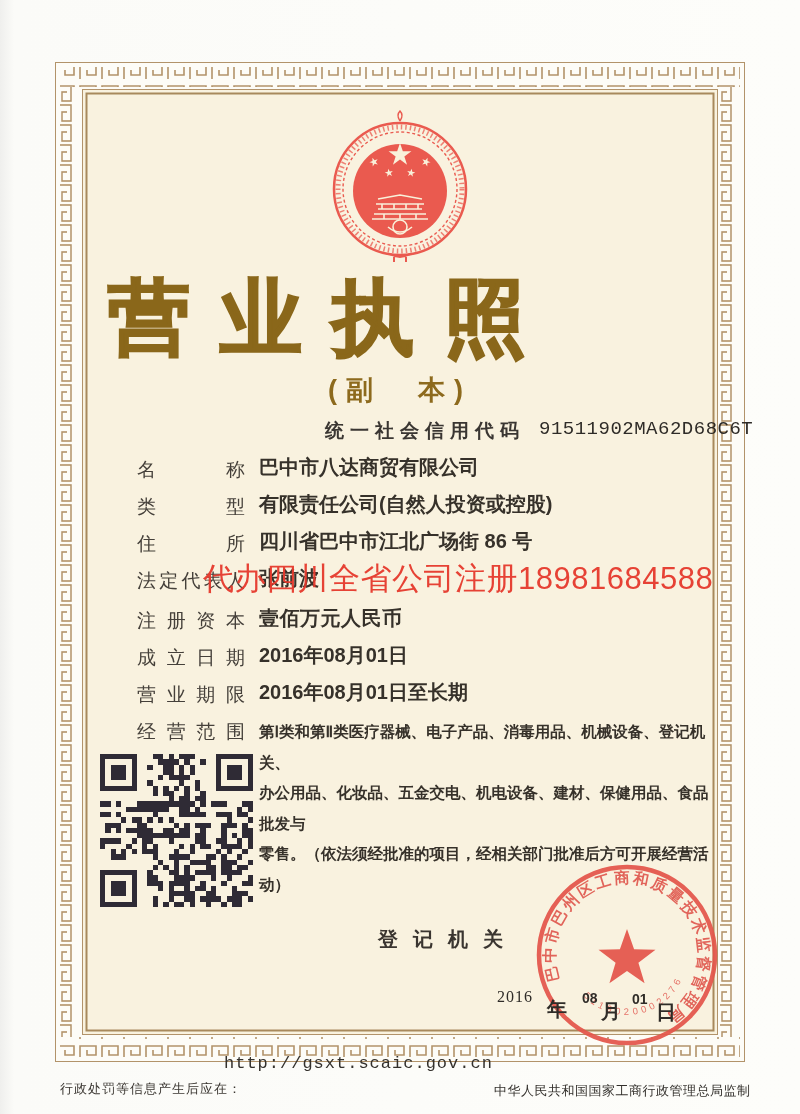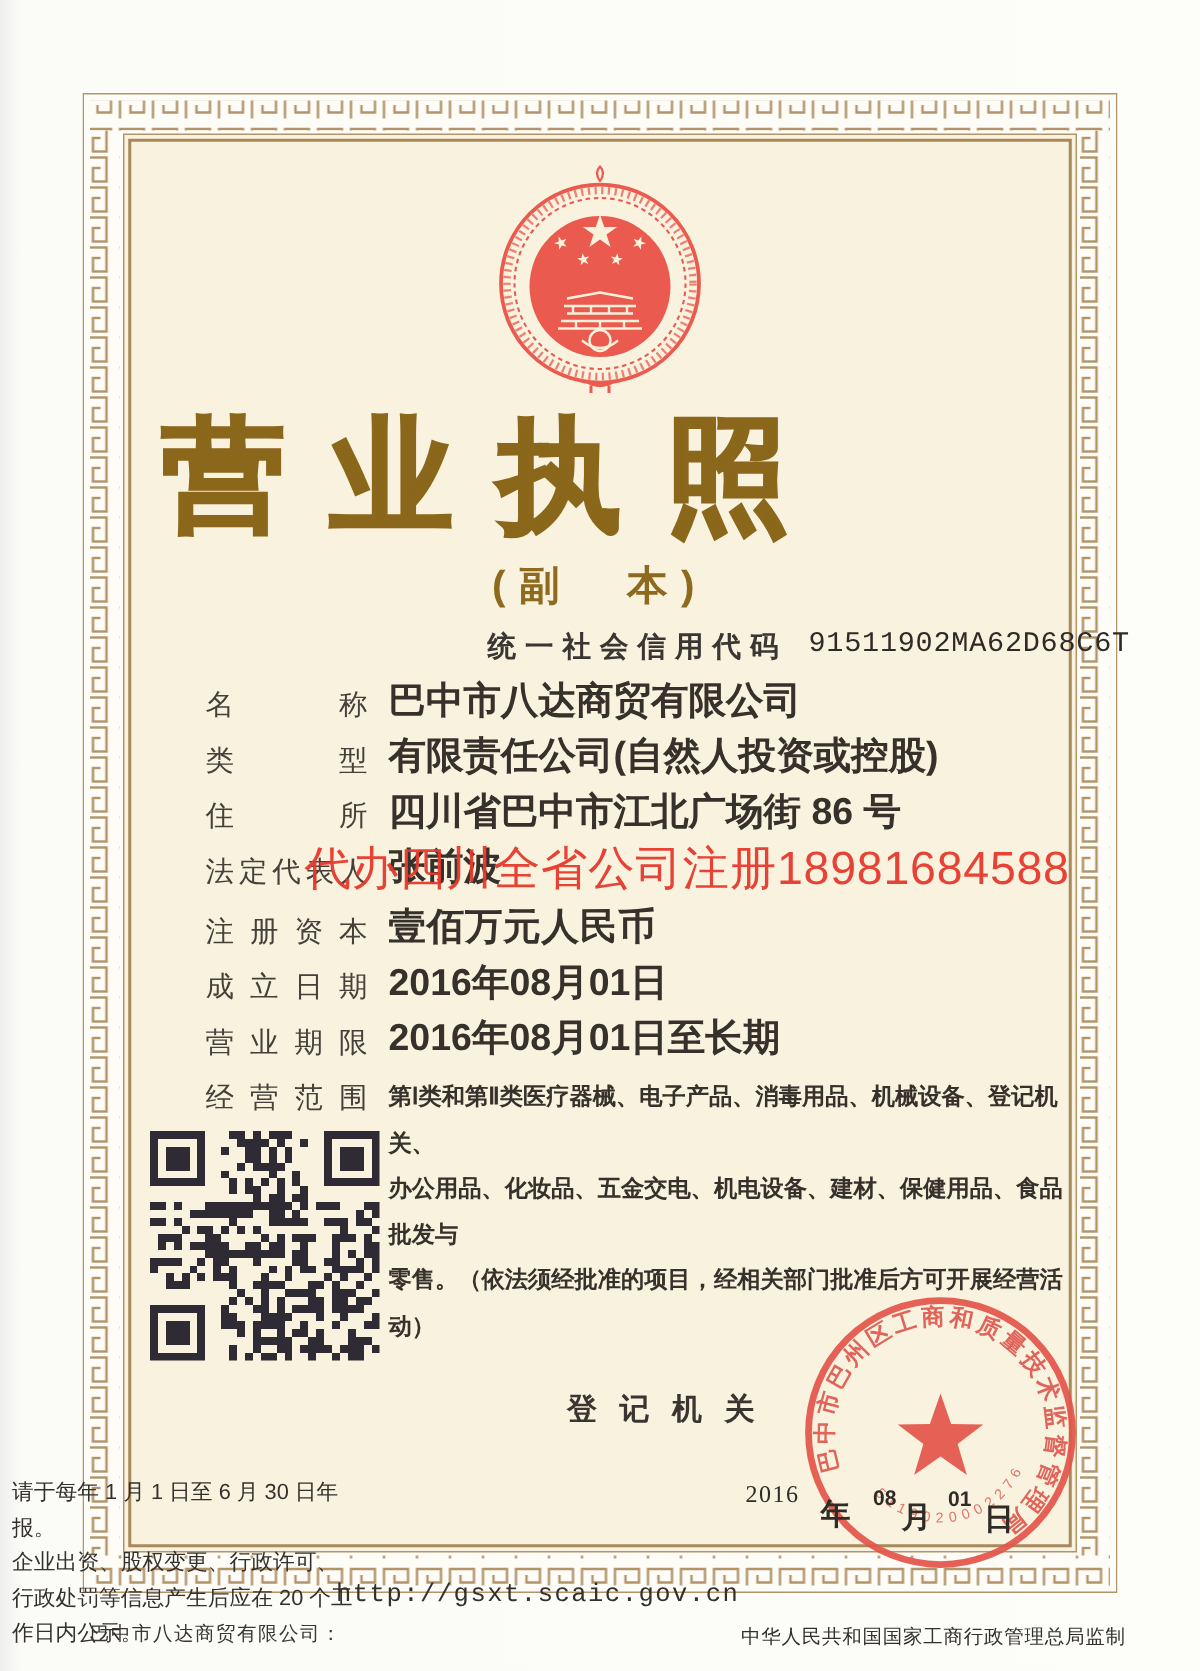--- a/index.html
+++ b/index.html
@@ -27,21 +27,21 @@
   .credit-line{left:325px;top:418px;display:flex;align-items:flex-start;gap:14px;white-space:nowrap;}
   .credit-label{font-size:19px;font-weight:bold;color:#3a3632;letter-spacing:6px;}
   .credit-code{font-family:"Liberation Mono",monospace;font-size:19px;color:#2e2b27;letter-spacing:0.5px;}
   
   .fields{left:137px;top:455px;width:575px;}
   .field-row{display:flex;margin-bottom:9px;}
   .field-label{
     width:108px;flex-shrink:0;margin-right:14px;display:flex;justify-content:space-between;
     font-size:19px;color:#45403a;align-self:flex-start;padding-top:2px;
   }
-  .field-value{font-size:25px;font-weight:600;color:#36312a;line-height:24px;}
+  .field-value{font-size:20px;font-weight:600;color:#36312a;line-height:24px;}
   .field-row:nth-child(4){margin-bottom:12px;}
   .field-row:nth-child(5) .field-value{letter-spacing:0.5px;}
   .field-row:last-child .field-value{font-size:15.5px;line-height:30.5px;font-weight:600;}
   
   .watermark{
     left:203px;top:558px;font-size:31px;color:#e6392c;font-weight:500;
     white-space:nowrap;letter-spacing:0.5px;opacity:.95;
   }
   
   .qr{left:100px;top:754px;}
@@ -248,25 +248,19 @@
 
   <div class="abs issue-date">
     <span class="d-year">2016</span>
     <span class="d-ylab">年</span>
     <span class="d-month">08</span>
     <span class="d-mlab">月</span>
     <span class="d-day">01</span>
     <span class="d-dlab">日</span>
   </div>
 
-  <div class="abs notice" id="notice">
-      <div>请于每年 1 月 1 日至 6 月 30 日年报。</div>
-      <div>企业出资、股权变更、行政许可、</div>
-      <div>行政处罚等信息产生后应在 20 个工</div>
-      <div>作日内公示。</div>
-    </div>
-
-  <div class="abs site-label">巴中市八达商贸有限公司：</div>
+
+  <div class="abs site-label">行政处罚等信息产生后应在：</div>
   <div class="abs site-url">http://gsxt.scaic.gov.cn</div>
 
   <div class="abs issuer">中华人民共和国国家工商行政管理总局监制</div>
 
 </div>
 
 </body></html>

